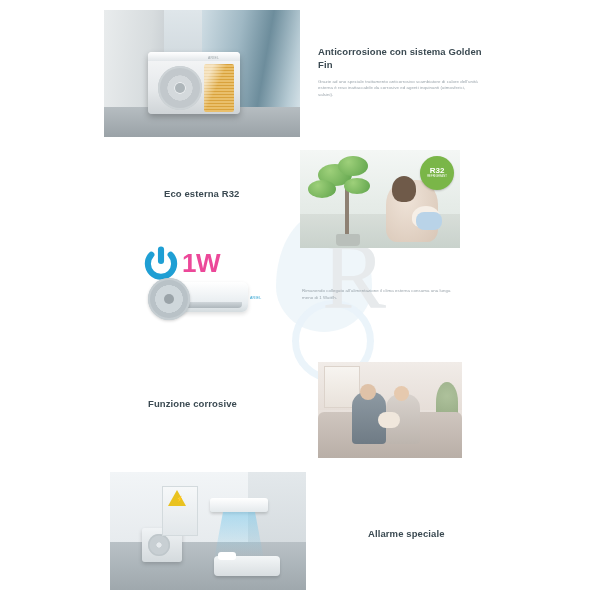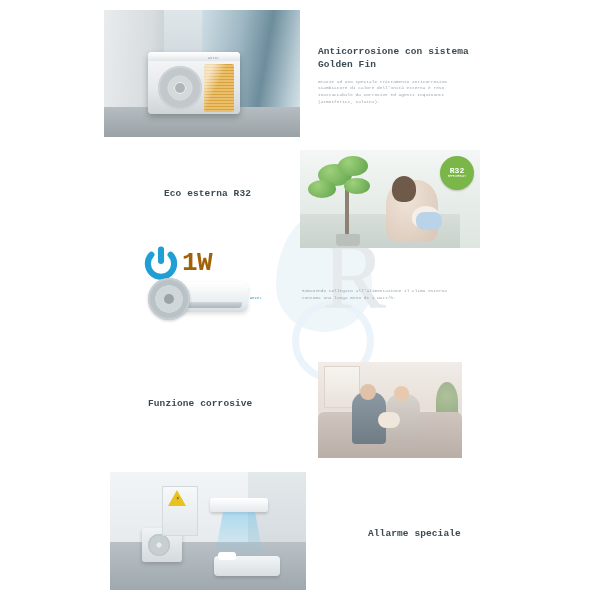--- a/index.html
+++ b/index.html
@@ -16,21 +16,21 @@
     overflow: hidden;
   }
   .page {
     position: absolute;
     inset: 0;
     width: 600px;
     height: 600px;
   }
 
   
-  .block { position: absolute; font-family: Liberation Mono, monospace; }
+  .block { position: absolute; }
   .heading {
     font-size: 9.5px;
     font-weight: bold;
     color: #3b4a52;
     line-height: 1.35;
     letter-spacing: .1px;
   }
   .body-copy {
     font-size: 4.4px;
     line-height: 1.55;
@@ -137,21 +137,21 @@
     position: absolute; left: 56px; top: 12px; width: 30px; height: 48px;
     background: linear-gradient(115deg, rgba(255,255,255,.6) 0 18%, rgba(255,255,255,0) 45%);
   }
   .p1-logo {
     position: absolute; left: 60px; top: 4px;
     font-size: 3.4px; color: #9aa3a8; letter-spacing: .3px;
   }
 
   
   .photo2 {
-    left: 300px; top: 150px; width: 180px; height: 98px;
+    left: 300px; top: 150px; width: 160px; height: 98px;
     background: #1d4ed8;
     overflow: hidden;
   }
   .p2-bg {
     position: absolute; inset: 0;
     background: linear-gradient(180deg,#f4f7f5 0%, #e6ece8 55%, #dfe6e2 100%);
   }
   .p2-floor {
     position: absolute; left: 0; bottom: 0; width: 160px; height: 34px;
     background: linear-gradient(180deg,#d8ded9,#c9d2cc);
@@ -197,21 +197,21 @@
   .badge-r32 .b1 { font-size: 8px; font-weight: bold; line-height: 1; }
   .badge-r32 .b2 { font-size: 2.6px; line-height: 1.1; margin-top: 1px; letter-spacing: .1px; }
 
   
   .onew-group { left: 140px; top: 240px; width: 130px; height: 90px; }
   .power-icon {
     position: absolute; left: 0; top: 6px; width: 42px; height: 42px;
   }
   .onew-text {
     position: absolute; left: 42px; top: 8px;
-    font-size: 26px; font-weight: bold; color: #a16207;
+    font-size: 26px; font-weight: bold; color: #ec4899;
     letter-spacing: -.5px;
   }
   
   .indoor {
     position: absolute; left: 8px; top: 38px; width: 100px; height: 44px;
   }
   .indoor-body {
     position: absolute; left: 28px; top: 4px; width: 72px; height: 30px;
     background: linear-gradient(180deg,#ffffff,#e8edf0 70%,#d5dcdf);
     border-radius: 4px 6px 6px 4px;

